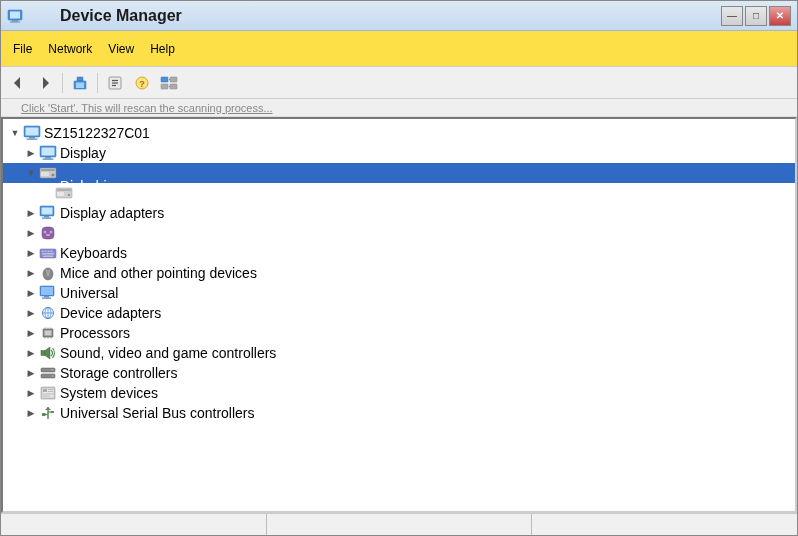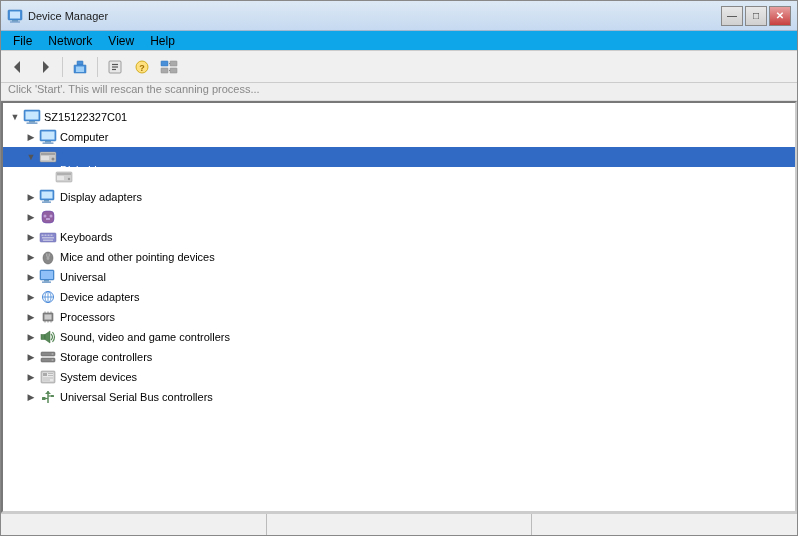--- a/index.html
+++ b/index.html
@@ -32,23 +32,24 @@
       flex-shrink: 0;
     }
     .title-bar-icon {
       width: 16px;
       height: 16px;
       margin-right: 5px;
       flex-shrink: 0;
     }
     .title-bar-text {
       flex: 1;
-      font-size: 11px;
-      font-weight: normal;
+      font-size: 16px;
+      font-weight: bold;
       color: #1a1a1a;
+      margin-left: 32px;
     }
     .title-bar-buttons {
       display: flex;
       gap: 2px;
     }
     .title-btn {
       width: 22px;
       height: 20px;
       border: 1px solid #888;
       background: linear-gradient(to bottom, #e8e8e8, #d0d0d0);
@@ -60,22 +61,22 @@
       color: #333;
     }
     .title-btn.close {
       background: linear-gradient(to bottom, #e8a0a0, #c84040);
       color: white;
       font-weight: bold;
     }
 
     
     .menu-bar {
-      height: 20px;
-      background: #0ea5e9;
+      height: 36px;
+      background: #fde047;
       border-bottom: 1px solid #ccc;
       display: flex;
       align-items: center;
       padding: 0 4px;
       flex-shrink: 0;
     }
     .menu-item {
       padding: 2px 8px;
       font-size: 12px;
       cursor: pointer;
@@ -160,21 +161,21 @@
       width: 18px;
       height: 18px;
       display: inline-flex;
       align-items: center;
       justify-content: center;
       flex-shrink: 0;
       margin-right: 3px;
     }
 
     .tree-label {
-      font-size: 11px;
+      font-size: 14px;
     }
 
     
     .status-bar {
       height: 22px;
       background: #f0f0f0;
       border-top: 1px solid #ccc;
       display: flex;
       align-items: center;
       flex-shrink: 0;
@@ -196,24 +197,26 @@
     .tree-item.selected .tree-label {
       color: white;
       margin-top: 25px;
     }
 
     .banner-area {
       height: 18px;
       background: #efefef;
       border-bottom: 1px solid #ddd;
       display: flex;
-      padding: 0 7px;
+      align-items: center;
+      padding: 0 20px;
       font-size: 11px;
       color: #888;
       flex-shrink: 0;
+      text-decoration: underline;
     }
   </style>
 </head>
 <body>
 
 <div class="window">
 
   <div class="title-bar">
     <div class="title-bar-icon">
       
@@ -316,21 +319,21 @@
         <span class="tree-indent" style="width:20px"></span>
         <span class="tree-toggle">▶</span>
         <span class="tree-icon">
           <svg width="18" height="16" viewBox="0 0 18 16">
             <rect x="1" y="1" width="16" height="11" rx="1" fill="#4a90d9" stroke="#2a70b9" stroke-width="0.5"></rect>
             <rect x="2.5" y="2.5" width="13" height="8" fill="#c8e8ff"></rect>
             <rect x="6" y="12" width="6" height="1.5" fill="#6a9abf"></rect>
             <rect x="3.5" y="13.5" width="11" height="1.2" rx="0.3" fill="#5a8abf"></rect>
           </svg>
         </span>
-        <span class="tree-label">Computer</span>
+        <span class="tree-label">Display</span>
       </div>
 
       <div class="tree-item selected">
         <span class="tree-indent" style="width:20px"></span>
         <span class="tree-toggle">▼</span>
         <span class="tree-icon">
           <svg width="18" height="16" viewBox="0 0 18 16">
             <rect x="1" y="3" width="16" height="10" rx="1" fill="#c8c8c8" stroke="#888" stroke-width="0.5"></rect>
             <rect x="2" y="4" width="14" height="2" fill="#a0a0a0"></rect>
             <circle cx="14" cy="10" r="1.5" fill="#888"></circle>

